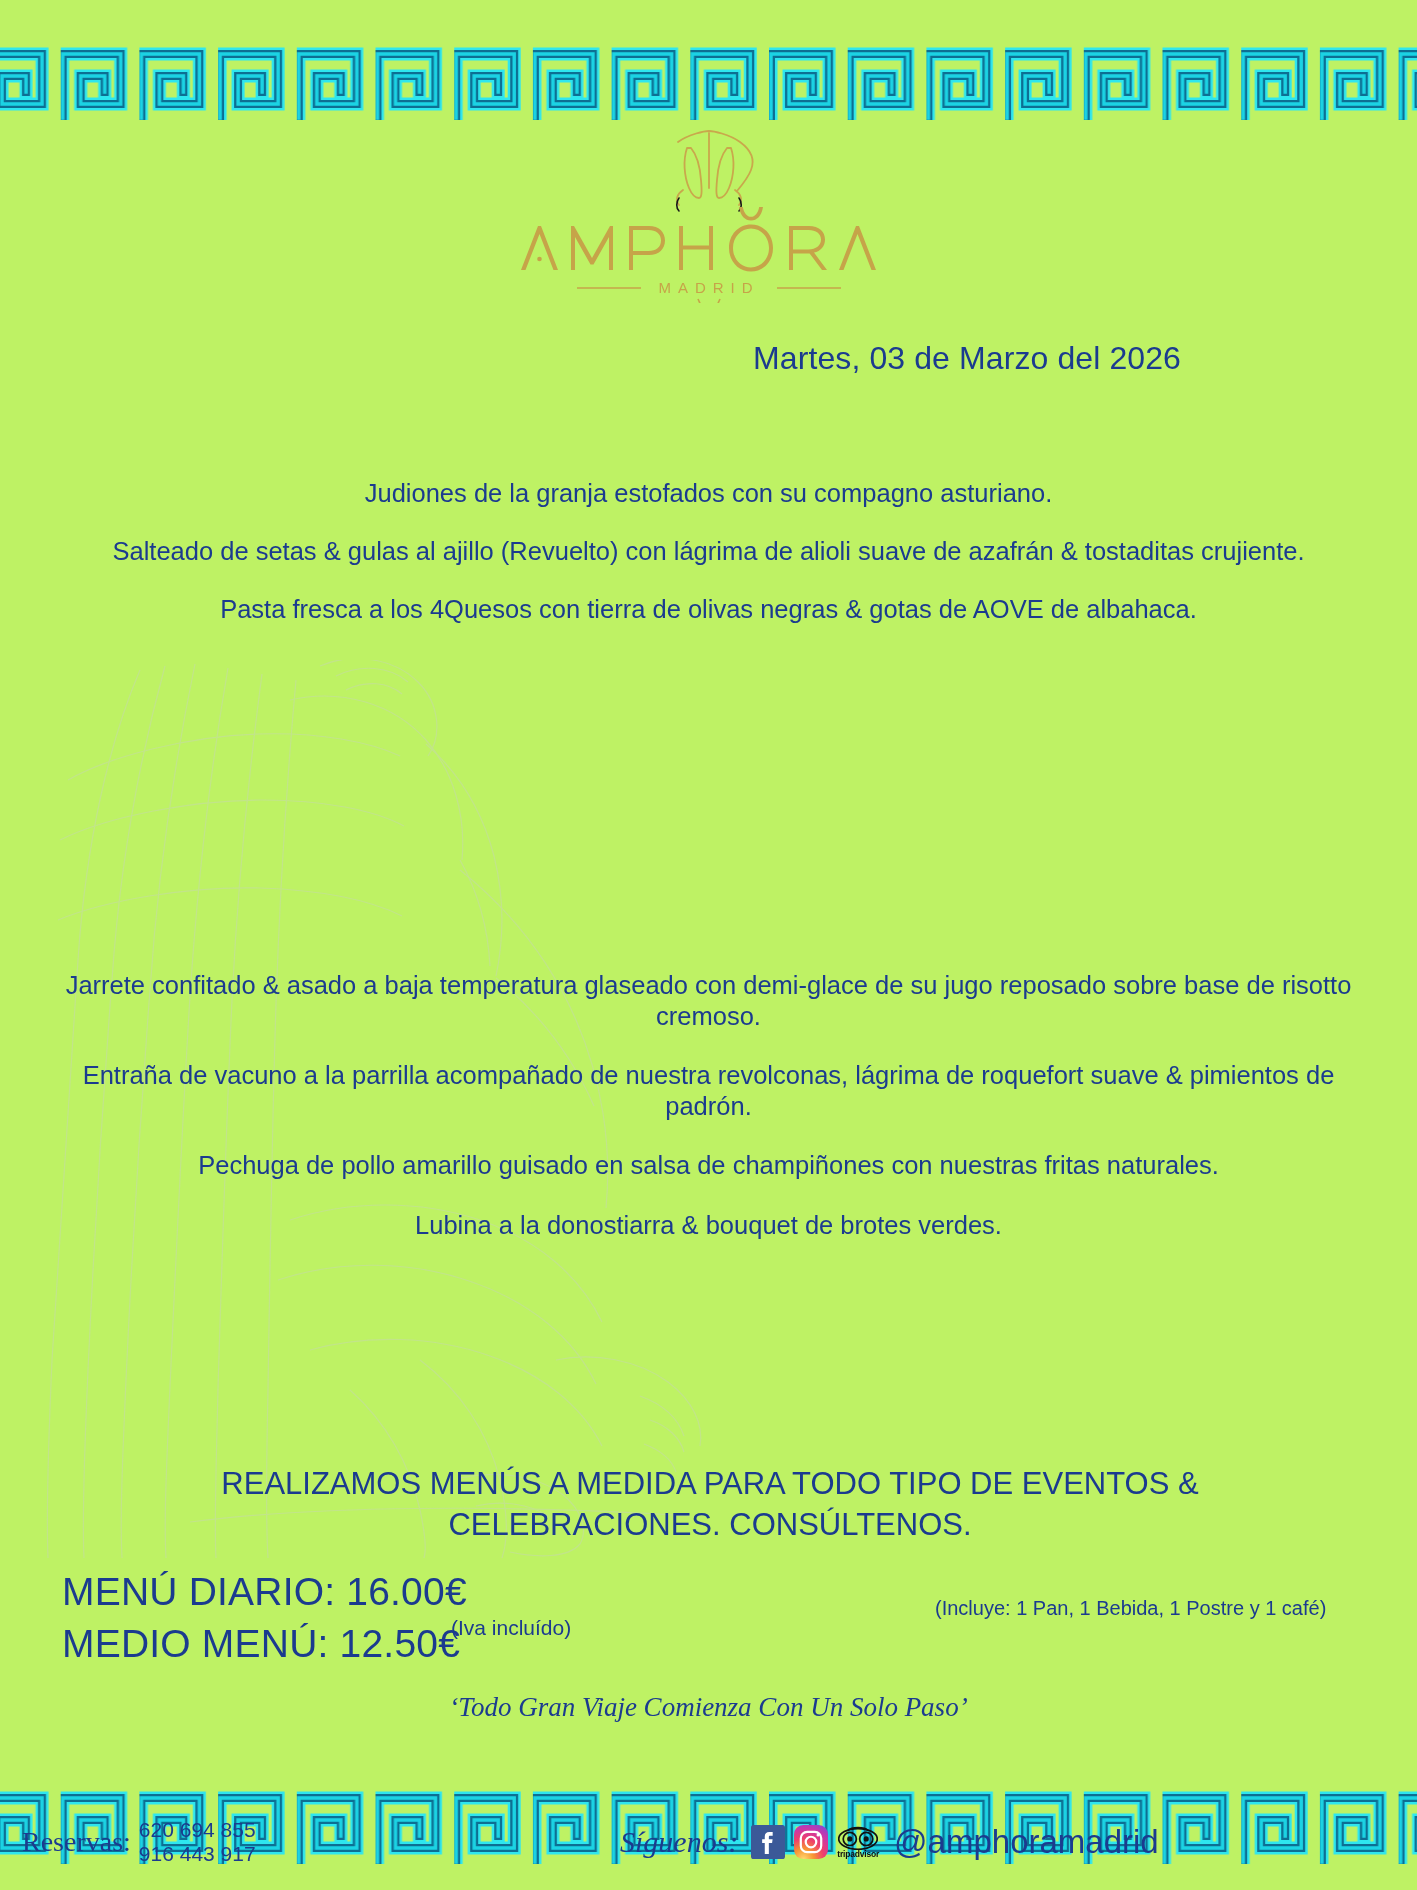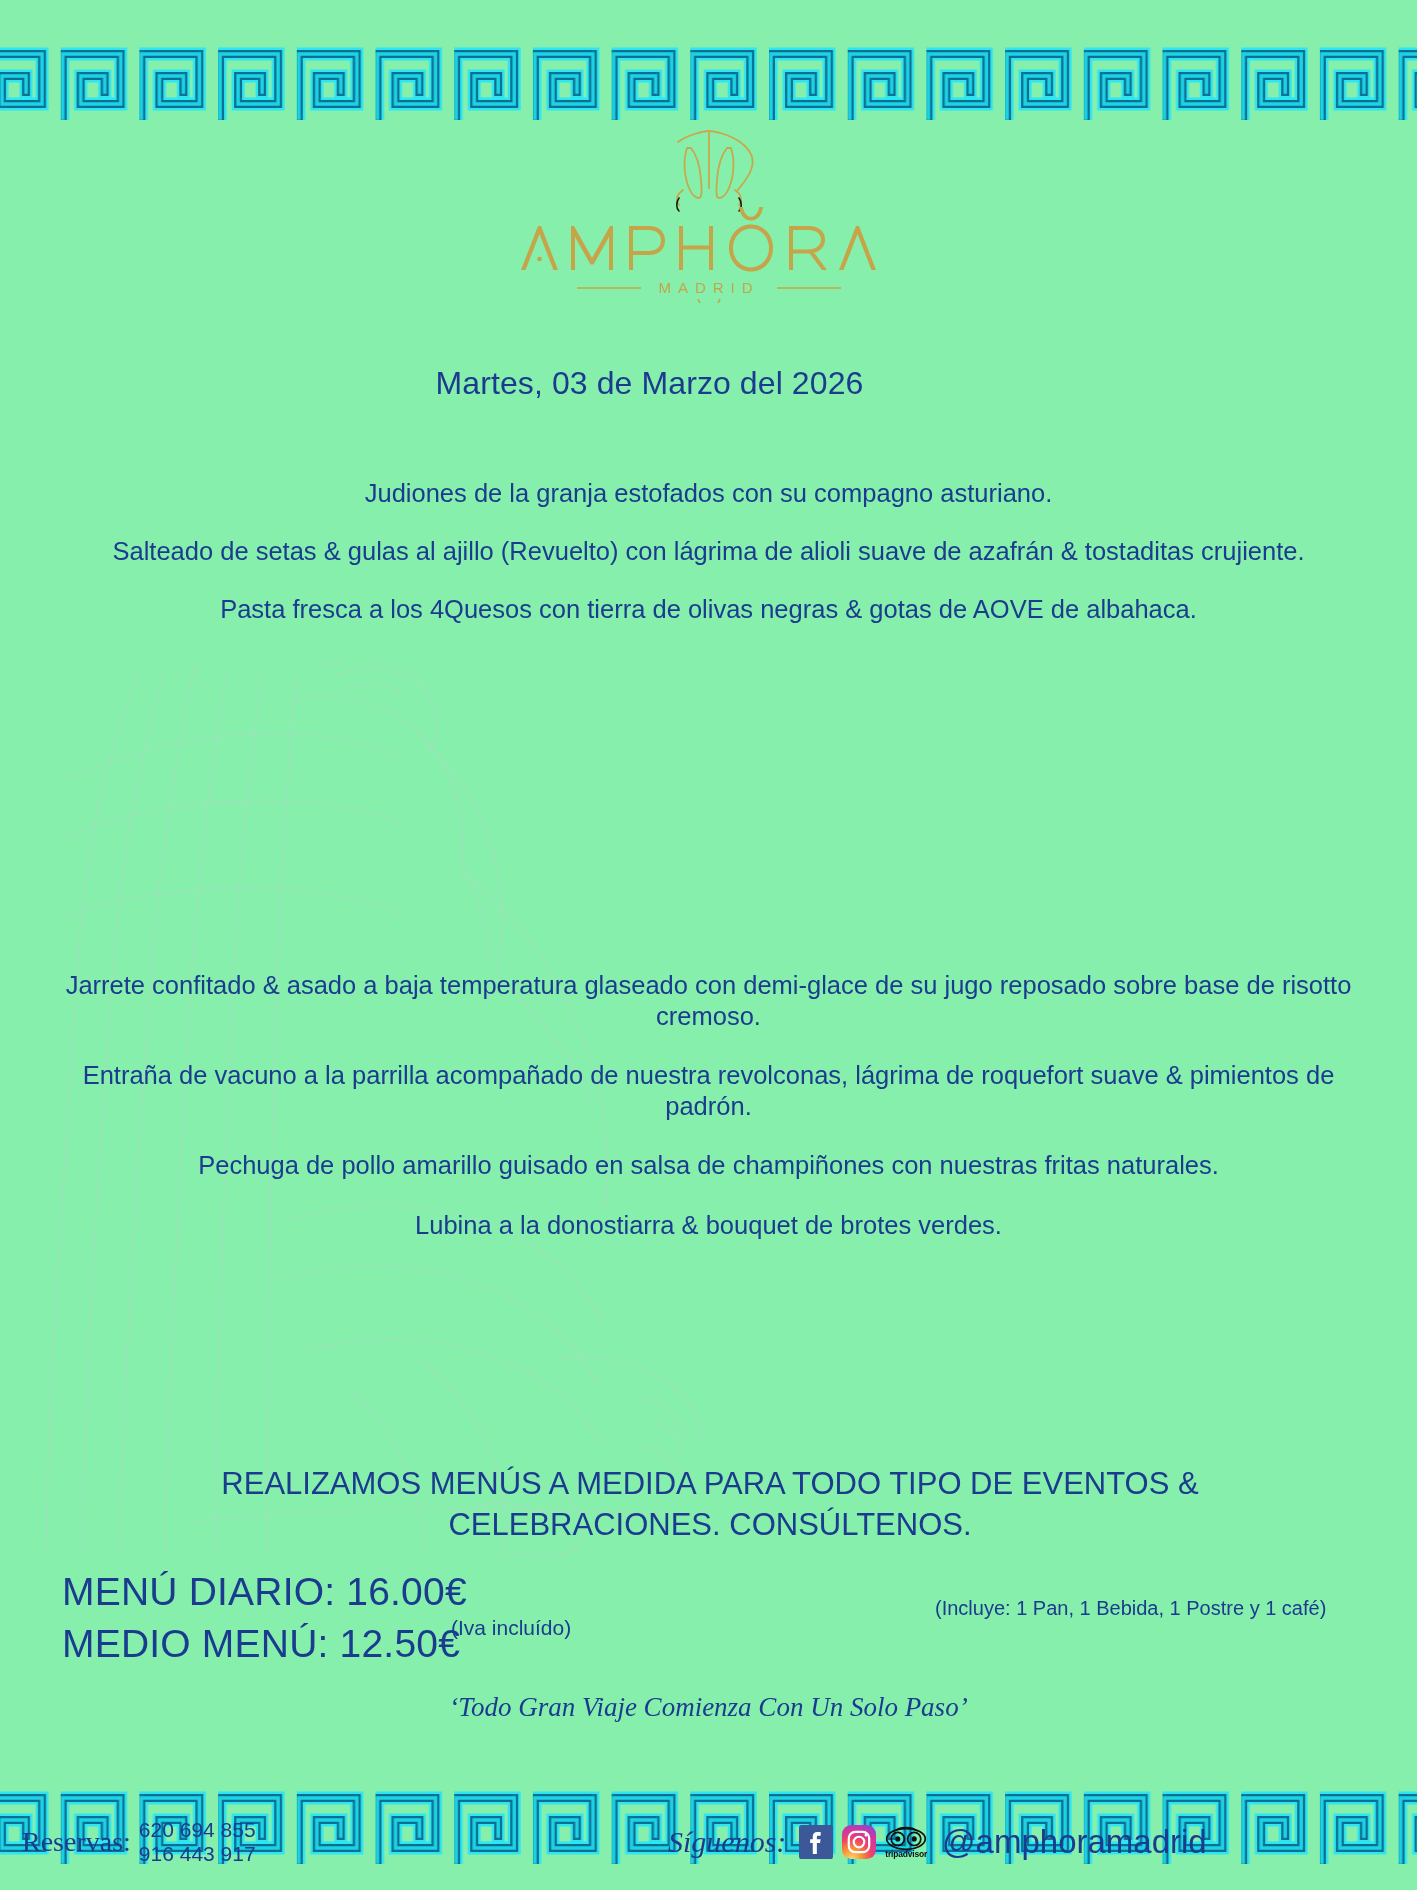--- a/index.html
+++ b/index.html
@@ -4,21 +4,21 @@
 <title>Amphora Madrid — Menú</title>
 <style>
   html,body{margin:0;padding:0;}
   body{
     width:1417px;height:1890px;
     background:#ffffff;
     font-family:"Liberation Sans", sans-serif;
     overflow:hidden;
     position:relative;
   }
-  .page{position:relative;width:1417px;height:1890px;background:#86efac;overflow:hidden;text-decoration:underline;}
+  .page{position:relative;width:1417px;height:1890px;background:#bef264;overflow:hidden;text-decoration:underline;}
 
   
   .meander{
     position:absolute;left:0;width:1417px;height:78px;
     overflow:hidden;
   }
   .meander.top{top:42px;}
   .meander.bottom{top:1786px;}
   .meander svg{display:block;}
 
@@ -34,22 +34,22 @@
   
   .logo-block{
     position:absolute;left:0;top:128px;width:1417px;
     text-align:center;
   }
   .logo-svg{display:block;margin:0 auto;}
 
   
   .date-line{
     position:absolute;
-    left:0;top:365px;width:1181px;
-    text-align:center;
+    left:0;top:340px;width:1181px;
+    text-align:right;
     padding-left:118px;
     box-sizing:border-box;
     color:#1b3b8f;
     font-size:32px;
     letter-spacing:0.1px;
     font-family:"Liberation Sans", sans-serif;
   }
 
   
   .section-heading{
@@ -127,21 +127,21 @@
     font-family:"Liberation Serif", serif;
     font-size:28px;color:#1b3b8f;margin-right:8px;
   }
   .reservas-nums{
     display:flex;flex-direction:column;
     font-size:21px;color:#1b3b8f;line-height:1.12;
   }
 
   .social{
     position:absolute;left:620px;top:1823px;
-    display:flex;align-items:center;gap:9px;margin-left:48px;
+    display:flex;align-items:center;gap:9px;
   }
   .siguenos{
     font-family:"Liberation Serif", serif;
     font-style:italic;
     font-size:30px;color:#1b3b8f;margin-right:4px;
   }
   .social-icon{display:block;width:34px;height:34px;}
   .tripwrap{display:flex;flex-direction:column;align-items:center;}
   .trip-word{font-size:8.5px;font-weight:bold;letter-spacing:-0.2px;margin-top:-1px;}
   .trip-word .tri{color:#111;}

